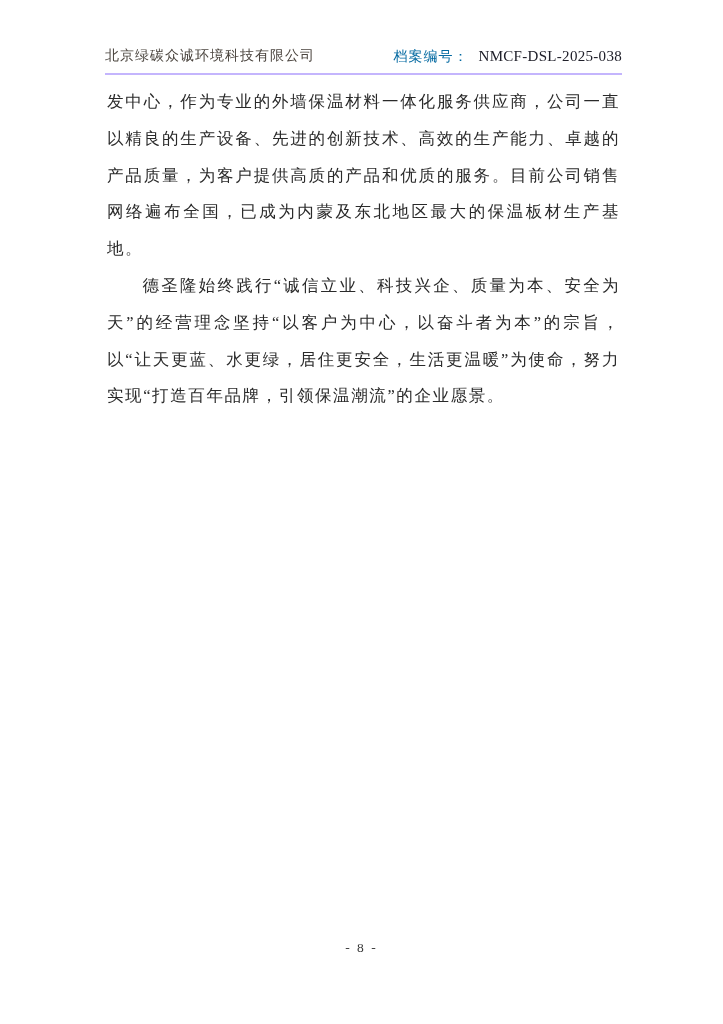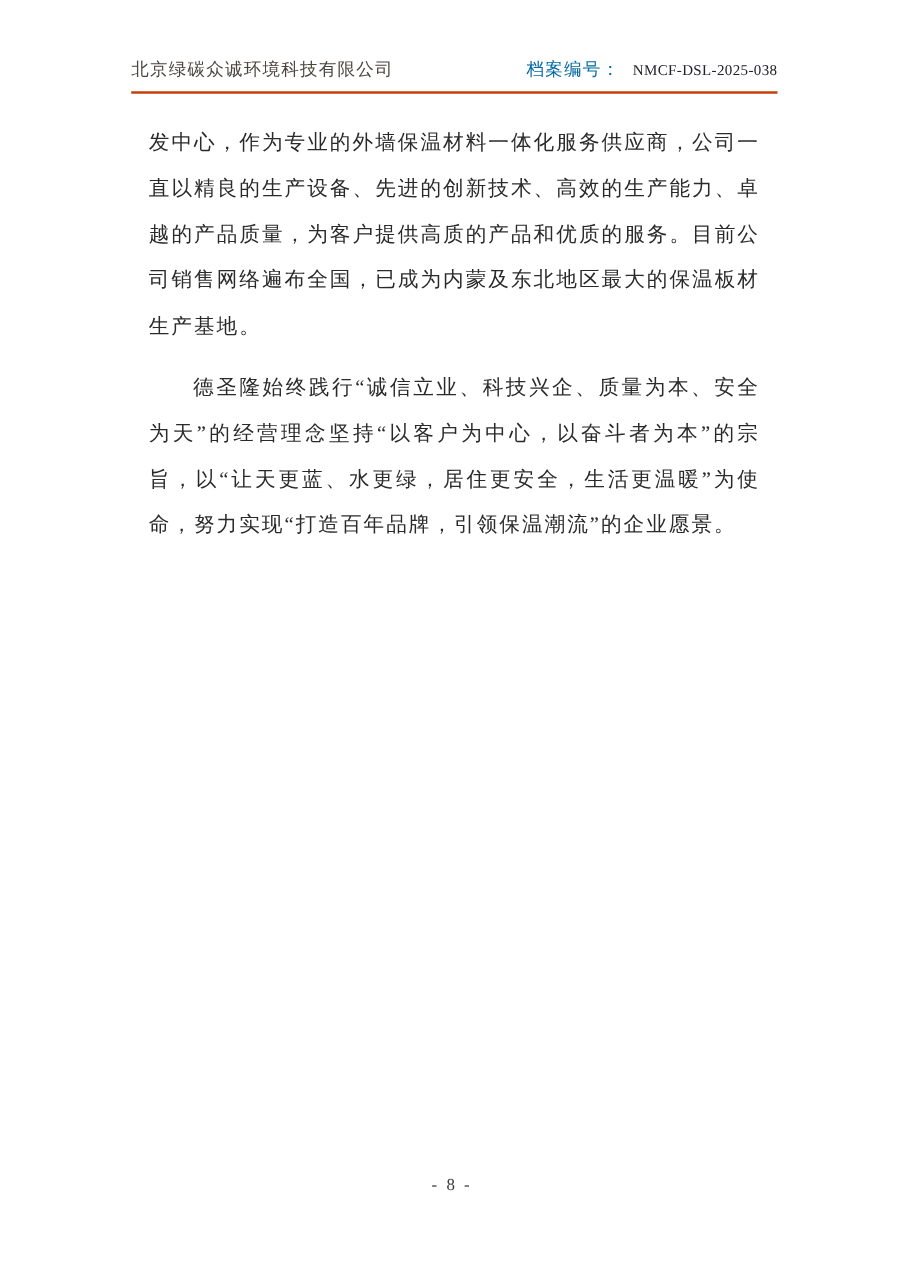--- a/index.html
+++ b/index.html
@@ -13,56 +13,56 @@
   }
 
   
   .page-header {
     position: absolute;
     left: 105px;
     right: 101px;
     top: 47px;
     display: flex;
     justify-content: space-between;
-    align-items: center;
-    border-bottom: 2px solid #c2410c;
+    align-items: flex-start;
+    border-bottom: 2px solid #c4b5fd;
     padding-bottom: 7px;
     font-size: 14px;
     line-height: 18px;
   }
   .header-company {
     color: #4a443e;
     letter-spacing: 1px;
   }
   .header-right { white-space: nowrap; }
   .header-doc-label {
     color: #0369a1;
     letter-spacing: 1px;
     margin-right: 10px;
   }
   .header-doc-number {
     color: #20202a;
-    font-size: 12px;
+    font-size: 15px;
     letter-spacing: 0.3px;
   }
 
   
   .doc-body {
     position: absolute;
     left: 107px;
     width: 513px;
     top: 84px;
     color: #2a2a2a;
     font-size: 16.5px;
     line-height: 36.8px;
     text-align: justify;
     letter-spacing: 1.6px;
   }
   .doc-body p {
-    margin: 12px;
+    margin: 0;
     padding: 0;
   }
   .doc-body p.indent { text-indent: 2.15em; }
   .ref-link {
     color: #2e53a4;
     text-decoration: none;
     letter-spacing: 0.5px;
     cursor: pointer;
   }
 

